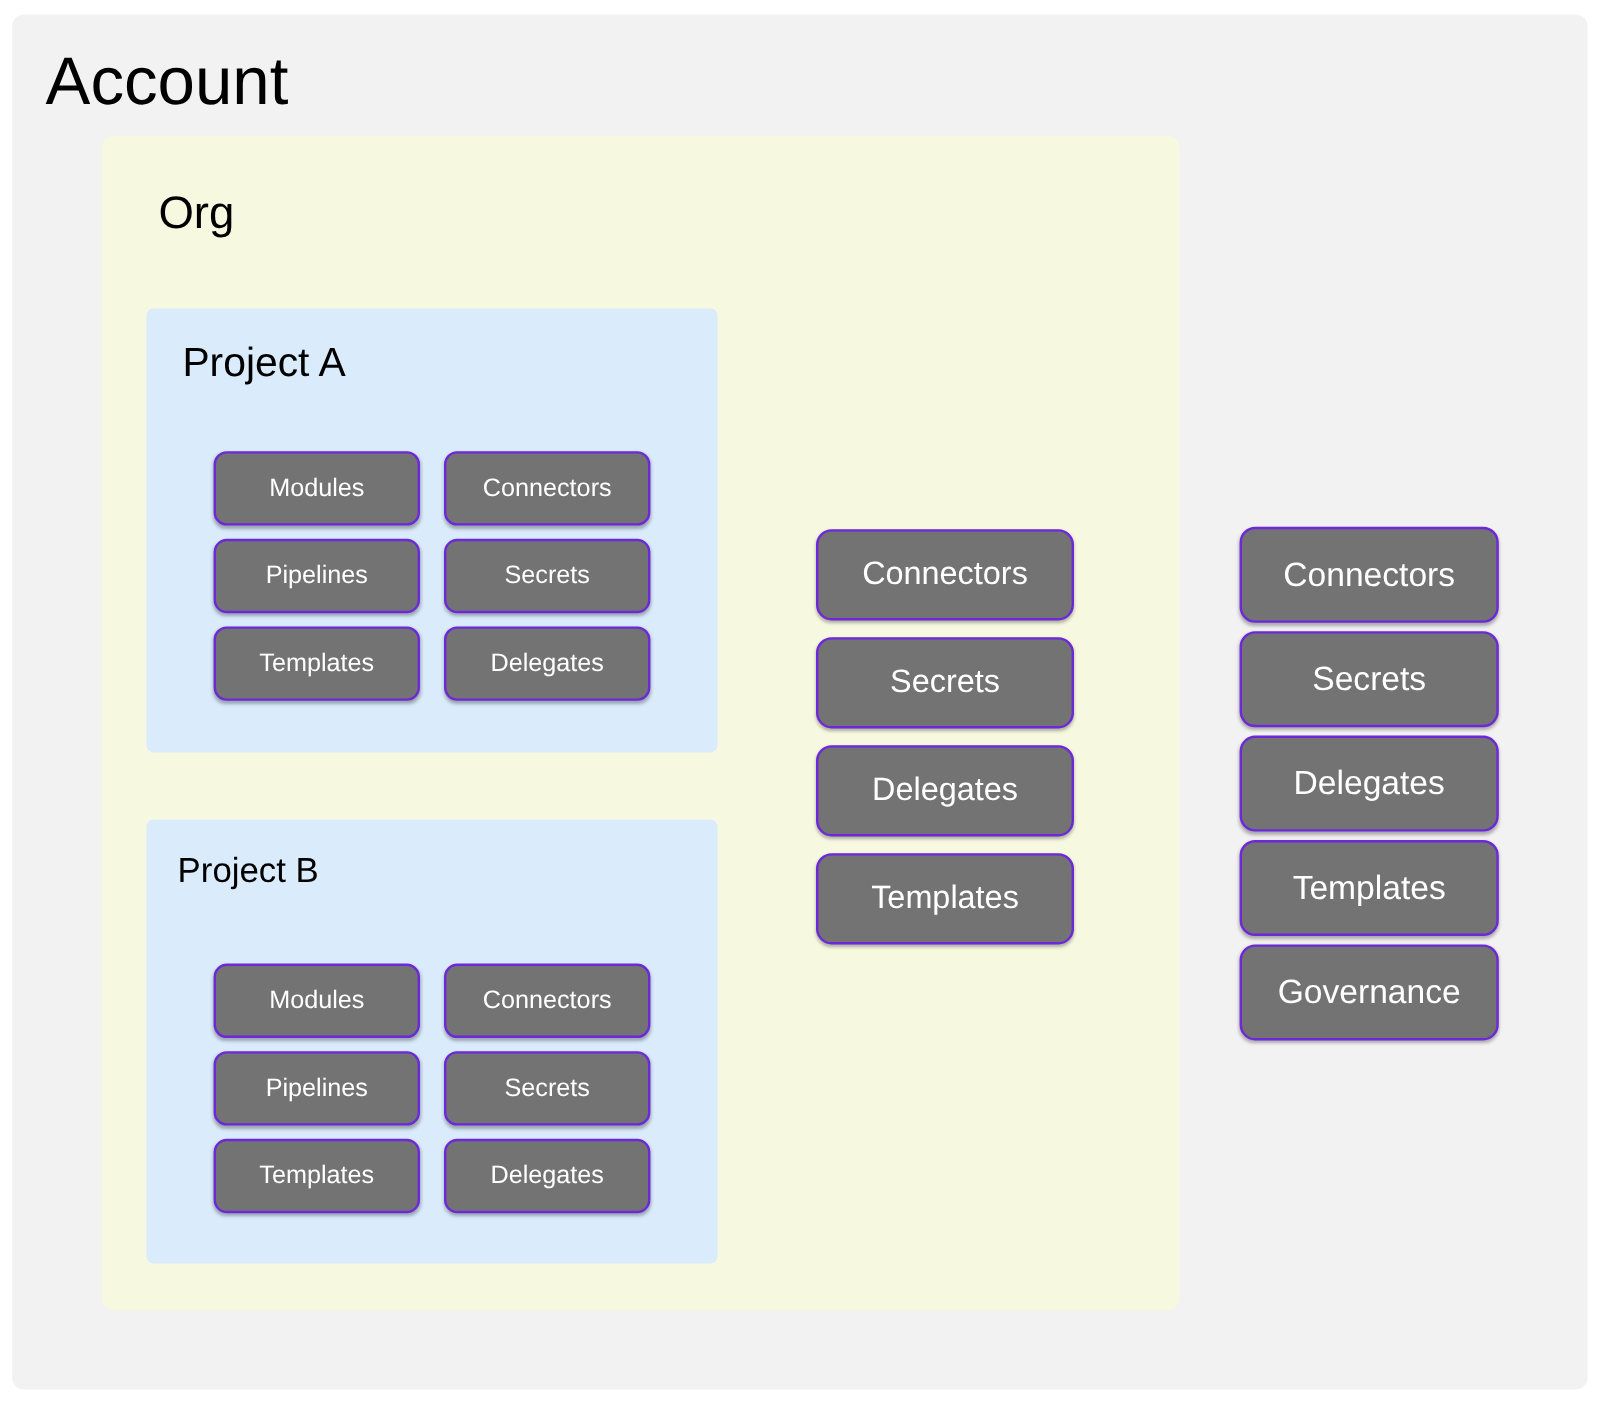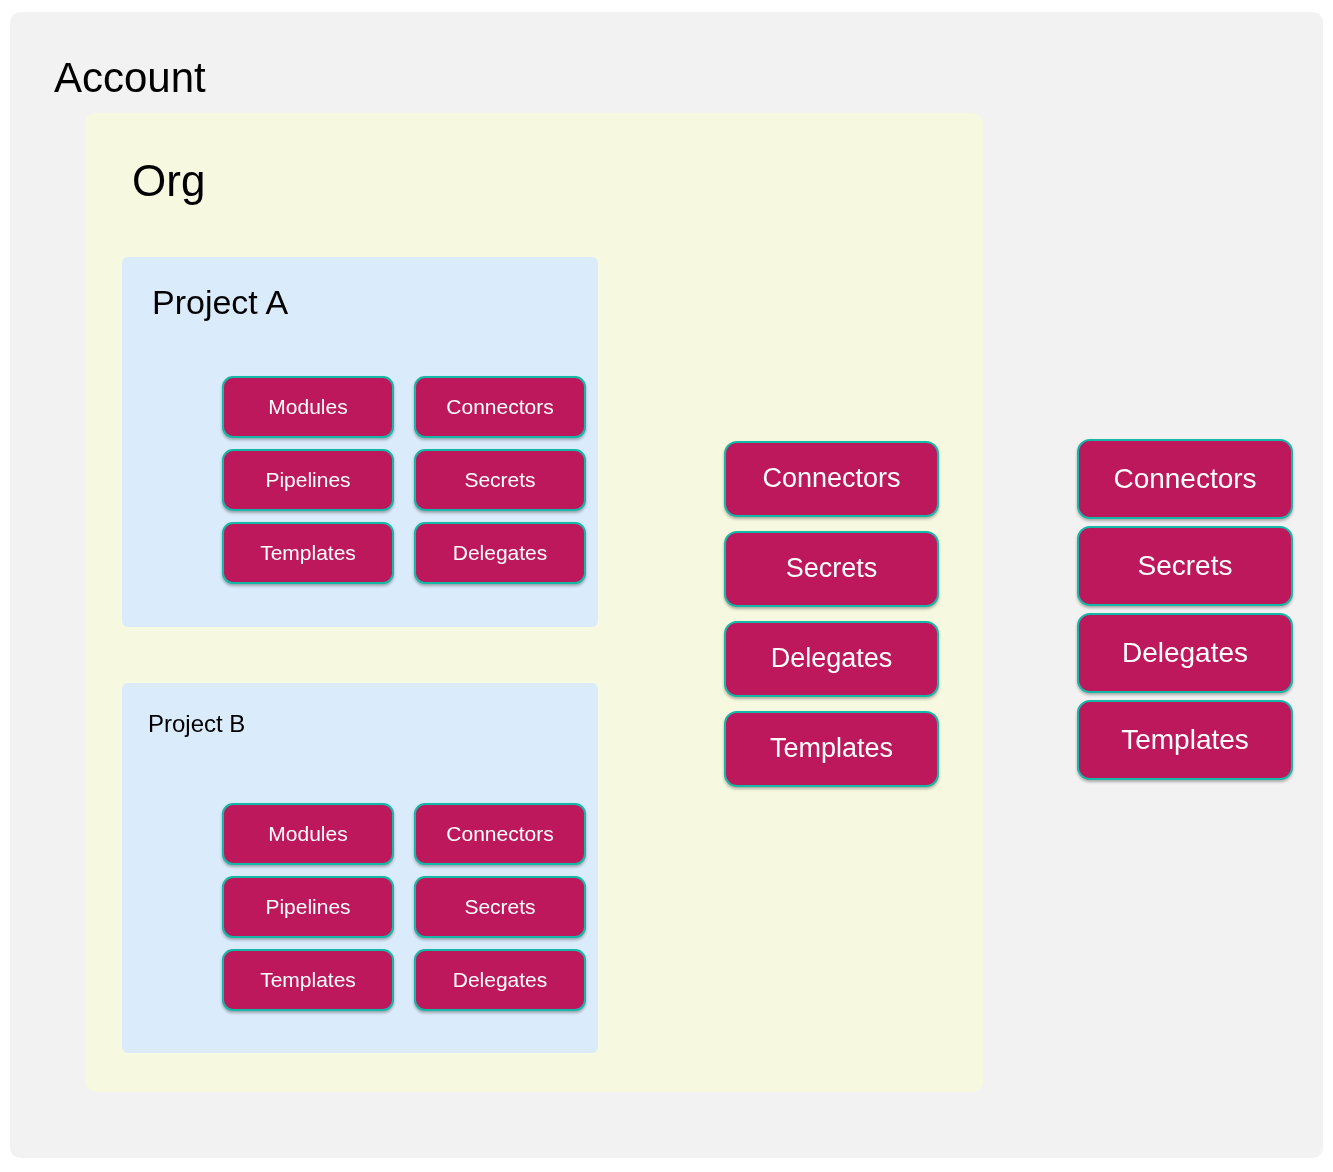--- a/index.html
+++ b/index.html
@@ -65,59 +65,57 @@
 
   
   .scope-title {
     position: absolute;
     color: #000000;
     font-weight: 400;
     line-height: 1;
     white-space: nowrap;
   }
   #account-title {
-    left: 54px;
+    left: 38px;
     top: 40px;
-    font-size: 42px;
-    margin-top: 17px;
+    font-size: 56px;
   }
   #org-title {
     left: 132px;
     top: 159px;
-    font-size: 44px;
+    font-size: 38px;
   }
   #project-a-title {
     left: 152px;
     top: 285px;
     font-size: 34px;
   }
   #project-b-title {
     left: 148px;
     top: 712px;
-    font-size: 24px;
+    font-size: 29px;
   }
 
   
   .chip {
     position: absolute;
     box-sizing: border-box;
-    background: #be185d;
+    background: #737373;
     color: #ffffff;
-    border: 2px solid #14b8a6;
+    border: 2px solid #6d28d9;
     border-radius: 11px;
     display: flex;
     align-items: center;
     justify-content: center;
     text-align: center;
     line-height: 1.1;
     white-space: nowrap;
     box-shadow: 0 2px 3px rgba(0,0,0,0.30);
     cursor: pointer;
     user-select: none;
-    margin-left: 44px;
   }
 
   
   .chip-project {
     width: 172px;
     height: 62px;
     font-size: 21px;
   }
   
   .chip-org {
@@ -216,15 +214,16 @@
     <div class="chip chip-org">Secrets</div>
     <div class="chip chip-org">Delegates</div>
     <div class="chip chip-org">Templates</div>
   </div>
 
   <div class="chip-stack" id="account-chip-stack">
     <div class="chip chip-account">Connectors</div>
     <div class="chip chip-account">Secrets</div>
     <div class="chip chip-account">Delegates</div>
     <div class="chip chip-account">Templates</div>
+    <div class="chip chip-account">Governance</div>
   </div>
 
 </div>
 
 </body></html>

